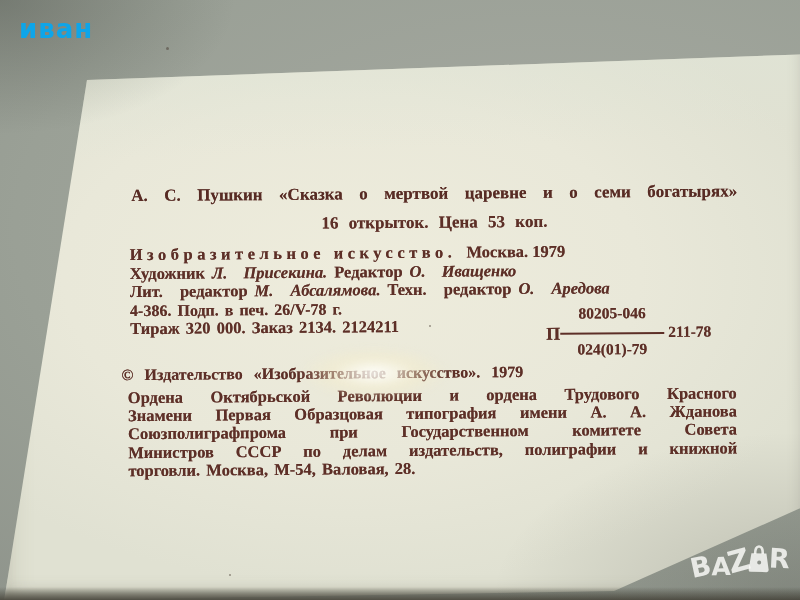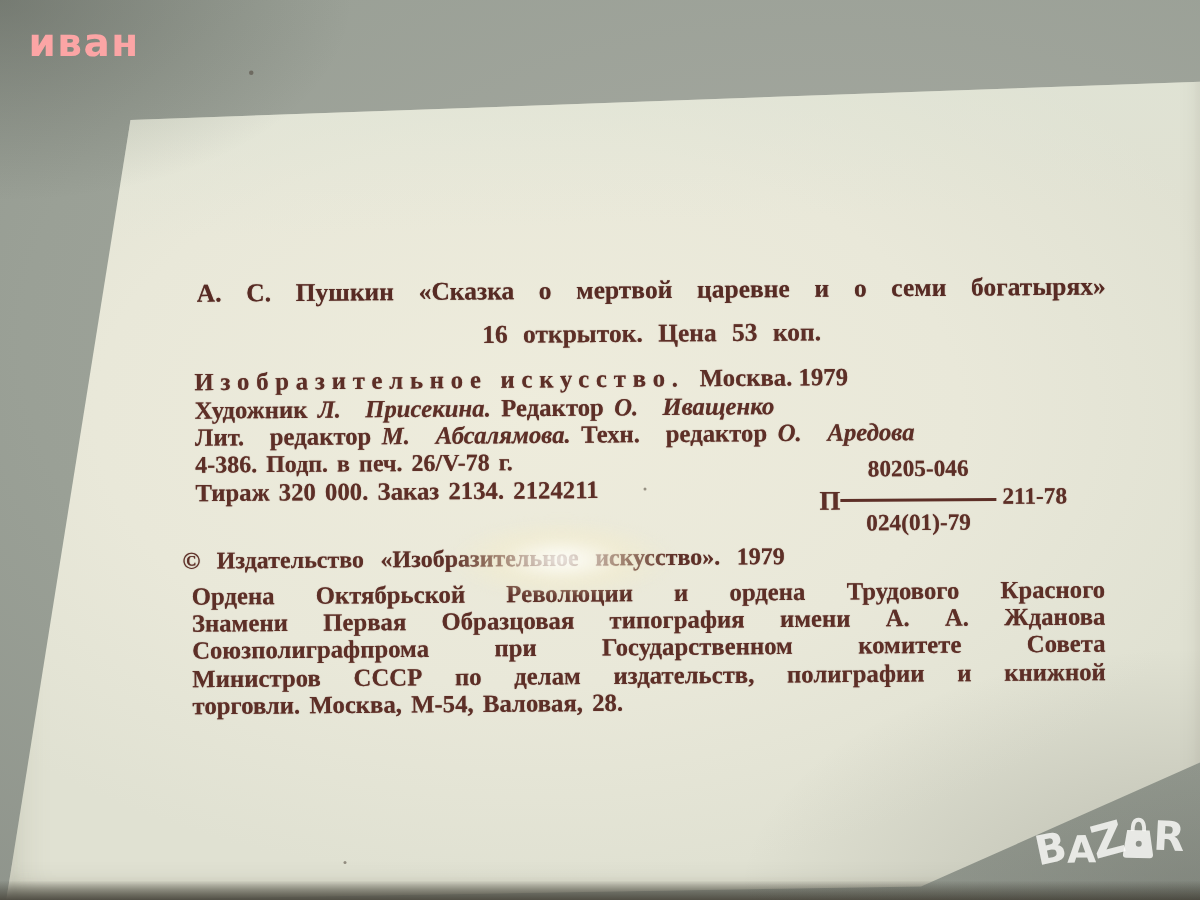--- a/index.html
+++ b/index.html
@@ -53,21 +53,21 @@
          background:rgba(80,70,58,.55);z-index:5;}
   .bottom-shadow{position:absolute;left:0;bottom:0;width:100%;height:13px;z-index:6;
          background:linear-gradient(to bottom, rgba(70,70,60,0) 0%, rgba(77,76,66,.45) 45%, #514f45 100%);}
   .vignette{position:absolute;inset:0;z-index:8;pointer-events:none;
          background:
            radial-gradient(42% 32% at 0% 0%, rgba(50,55,48,.32), rgba(50,55,48,0) 70%),
            radial-gradient(55% 40% at 100% 100%, rgba(58,60,53,.22), rgba(58,60,53,0) 70%);}
   
   .seller{position:absolute;left:19px;top:14px;z-index:9;
           font-family:"DejaVu Sans",sans-serif;font-weight:700;font-size:26px;
-          letter-spacing:1px;color:#fca5a5;}
+          letter-spacing:1px;color:#0ea5e9;}
   .bazar{position:absolute;left:690px;top:546px;z-index:9;display:flex;align-items:flex-end;
          transform:rotate(-6deg);color:rgba(253,253,250,.82);
          font-family:"DejaVu Sans",sans-serif;font-weight:800;}
   .bz{line-height:1;}
   .bz-b{font-size:27px;transform:rotate(-6deg);}
   .bz-a{font-size:25px;transform:rotate(5deg) translateY(1px);}
   .bz-z{font-size:30px;transform:rotate(-9deg);margin-left:-2px;}
   .bz-bag{width:24px;height:29px;margin:0 -2px 1px -3px;transform:rotate(7deg);}
   .bz-r{font-size:27px;transform:rotate(9deg);}
 </style>

